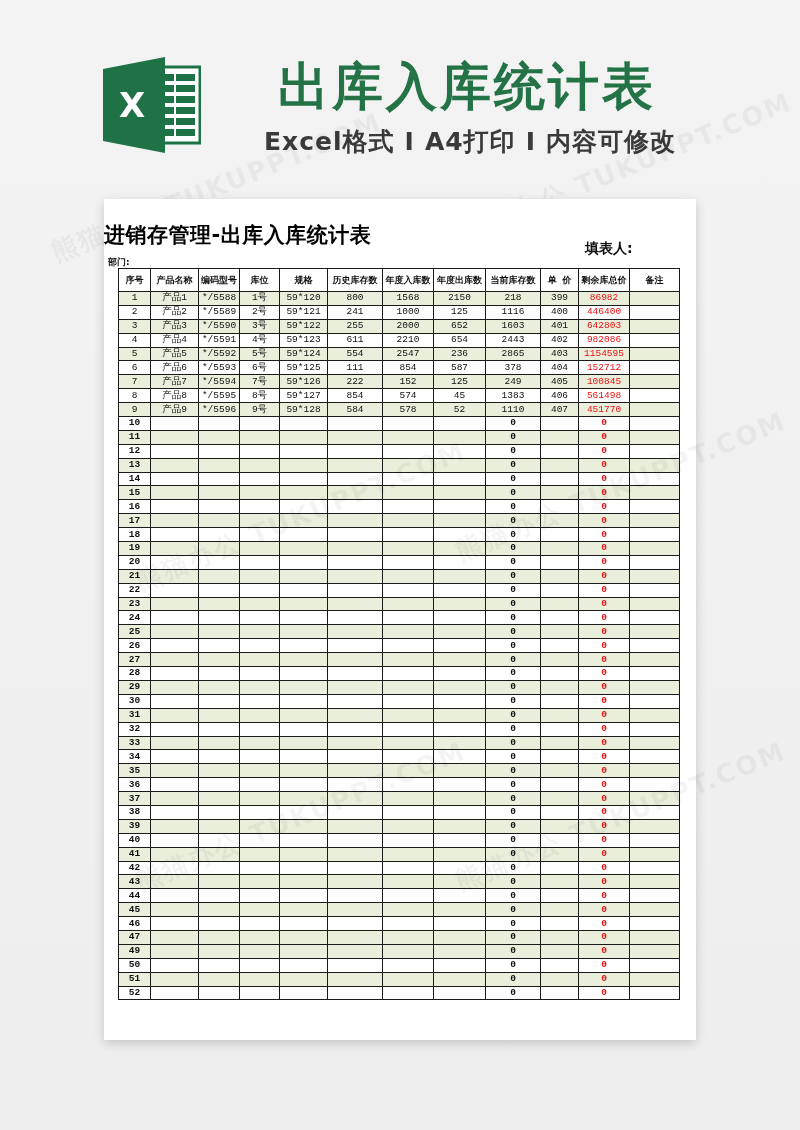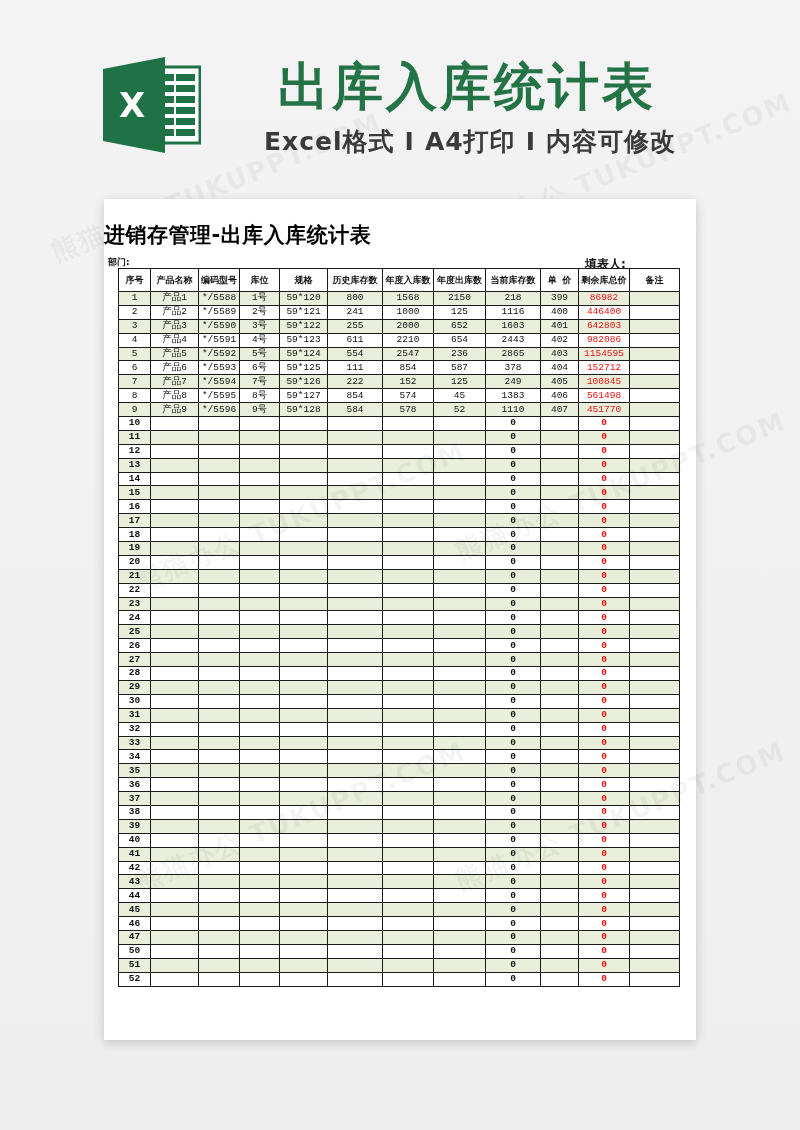--- a/index.html
+++ b/index.html
@@ -29,21 +29,21 @@
   }
   .paper {
     position: absolute; left: 104px; top: 199px; width: 592px; height: 841px;
     background: #ffffff; box-shadow: 0 3px 10px rgba(0,0,0,0.18);
   }
   .sheet-title {
     position: absolute; left: 0; width: 592px; top: 22px; text-align: left;
     font-size: 21px; font-weight: bold; color: #000; line-height: 28px; letter-spacing: 0.5px;
   }
   .meta-dept { position: absolute; left: 4px; top: 57px; font-size: 9px; font-weight: bold; }
-  .meta-filler { position: absolute; left: 481px; top: 57px; font-size: 12px; font-weight: bold; text-decoration: underline; }
+  .meta-filler { position: absolute; left: 481px; top: 41px; font-size: 14px; font-weight: bold; }
   table.sheet {
     position: absolute; left: 14px; top: 69px; width: 561px;
     border-collapse: collapse; table-layout: fixed;
     font-family: Liberation Mono, monospace;
   }
   table.sheet th, table.sheet td {
     border: 1px solid #1a1a1a; text-align: center; white-space: nowrap; overflow: hidden;
     padding: 0;
   }
   table.sheet th { height: 23px; font-size: 9px; font-weight: bold; color: #111; background: #fff; }
@@ -770,20 +770,34 @@
           <td></td>
           <td></td>
           <td></td>
           <td></td>
           <td></td>
           <td class="zero">0</td>
           <td></td>
           <td class="red zero">0</td>
           <td></td>
         </tr>
+        <tr class="alt">
+          <td class="zero">49</td>
+          <td></td>
+          <td></td>
+          <td></td>
+          <td></td>
+          <td></td>
+          <td></td>
+          <td></td>
+          <td class="zero">0</td>
+          <td></td>
+          <td class="red zero">0</td>
+          <td></td>
+        </tr>
         <tr>
           <td class="zero">50</td>
           <td></td>
           <td></td>
           <td></td>
           <td></td>
           <td></td>
           <td></td>
           <td></td>
           <td class="zero">0</td>

